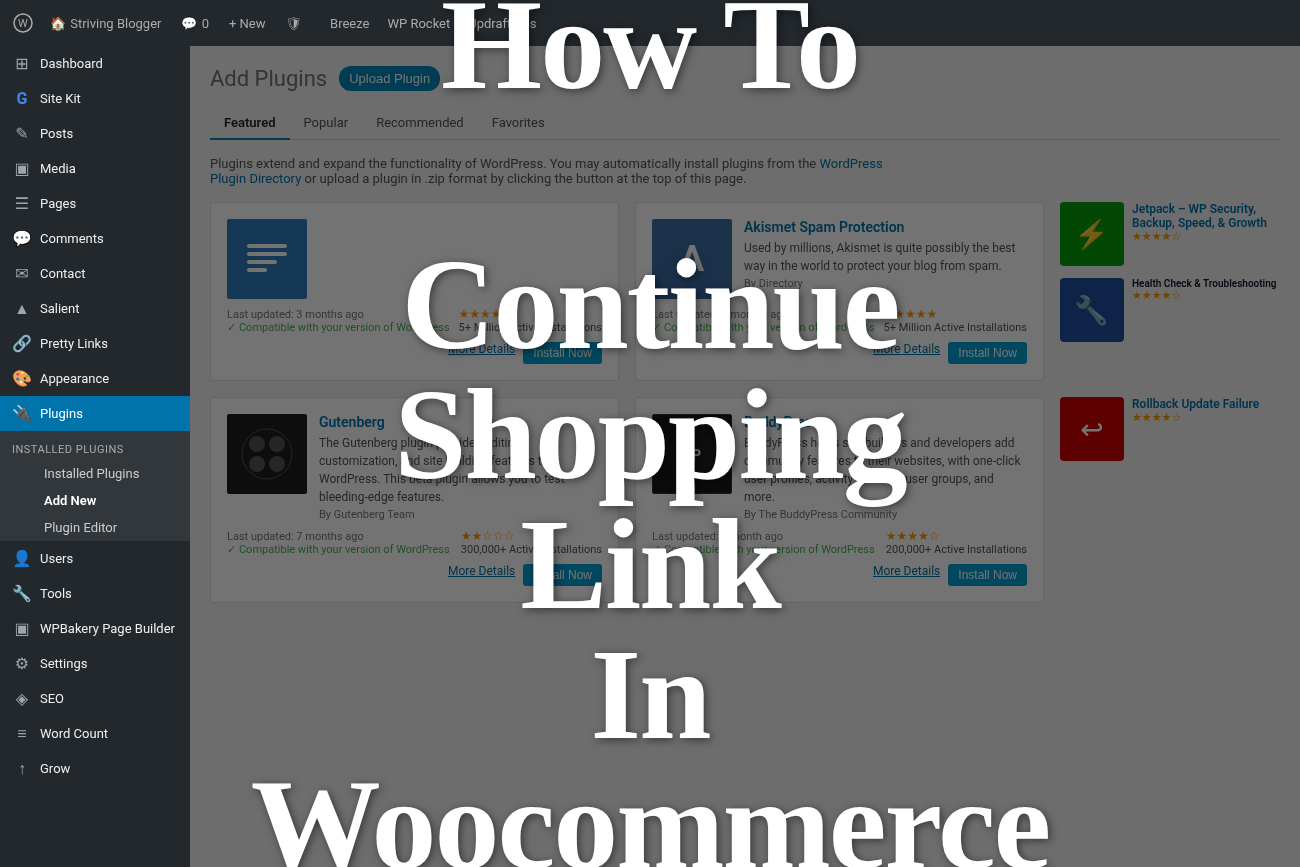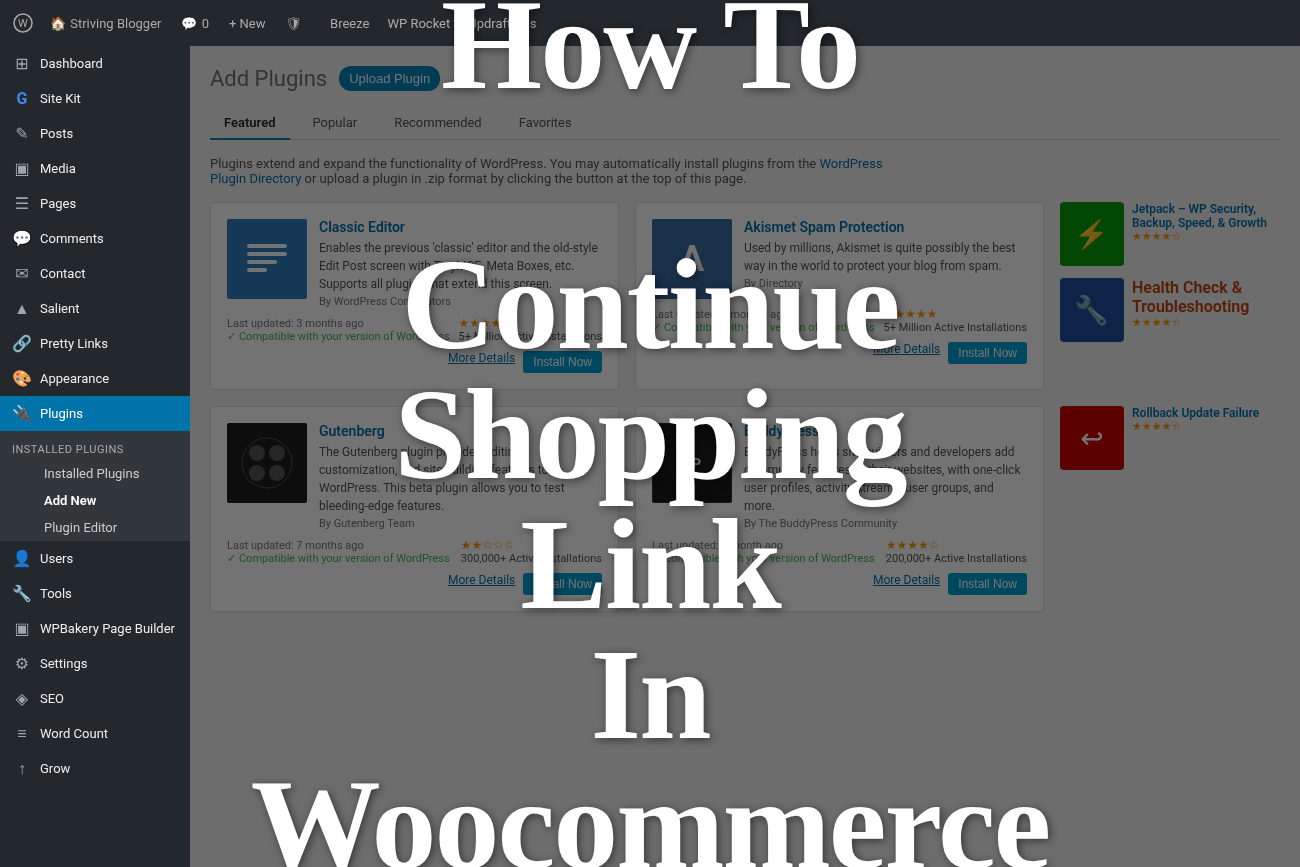--- a/index.html
+++ b/index.html
@@ -144,21 +144,21 @@
       color: #fff;
       border: none;
       padding: 5px 10px;
       font-size: 13px;
       border-radius: 12px;
       cursor: pointer;
     }
 
     .plugin-tabs {
       display: flex;
-      gap: 9px;
+      gap: 0;
       border-bottom: 1px solid #ccc;
       margin-bottom: 16px;
     }
     .plugin-tab {
       padding: 8px 14px;
       font-size: 13px;
       color: #555;
       cursor: pointer;
       border-bottom: 2px solid transparent;
       margin-bottom: -1px;
@@ -446,25 +446,20 @@
       <div class="plugin-card" style="flex:1;">
         <div class="plugin-card-header">
           <div class="plugin-thumb" style="background:#2e7cbf;">
             <svg width="50" height="50" viewBox="0 0 50 50">
               <rect x="5" y="10" width="40" height="4" rx="2" fill="white"></rect>
               <rect x="5" y="18" width="40" height="4" rx="2" fill="white"></rect>
               <rect x="5" y="26" width="30" height="4" rx="2" fill="white"></rect>
               <rect x="5" y="34" width="20" height="4" rx="2" fill="white"></rect>
             </svg>
           </div>
-          <div class="plugin-info">
-            <div class="plugin-name">Classic Editor</div>
-            <div class="plugin-desc">Enables the previous 'classic' editor and the old-style Edit Post screen with TinyMCE, Meta Boxes, etc. Supports all plugins that extend this screen.</div>
-            <div class="by-line">By <span>WordPress Contributors</span></div>
-          </div>
         </div>
         <div class="plugin-meta">
           <div>
             <div class="plugin-updated">Last updated: 3 months ago</div>
             <div class="compatible">✓ Compatible with your version of WordPress</div>
           </div>
           <div>
             <div class="plugin-stars">★★★★★</div>
             <div class="plugin-installs">5+ Million Active Installations</div>
           </div>
@@ -504,21 +499,21 @@
         <div style="display:flex; gap:8px; margin-bottom:12px; align-items:flex-start;">
           <div style="width:64px;height:64px;background:#069e08;border-radius:4px;flex-shrink:0;display:flex;align-items:center;justify-content:center;font-size:28px;color:white;">⚡</div>
           <div>
             <div style="font-size:12px;color:#0073aa;font-weight:600;">Jetpack – WP Security, Backup, Speed, &amp; Growth</div>
             <div style="color:#f90;font-size:11px;">★★★★☆</div>
           </div>
         </div>
         <div style="display:flex; gap:8px; margin-bottom:12px; align-items:flex-start;">
           <div style="width:64px;height:64px;background:#1e50a0;border-radius:4px;flex-shrink:0;display:flex;align-items:center;justify-content:center;font-size:28px;color:white;">🔧</div>
           <div>
-            <div style="font-size:16px;color:#c2410c;font-weight:600;">Health Check &amp; Troubleshooting</div>
+            <div style="font-size:10px;color:#0f172a;font-weight:600;">Health Check &amp; Troubleshooting</div>
             <div style="color:#f90;font-size:11px;">★★★★☆</div>
           </div>
         </div>
       </div>
     </div>
 
     <div style="display:flex; gap:16px; position:relative;">
 
       <div class="plugin-card" style="flex:1;">
         <div class="plugin-card-header">

